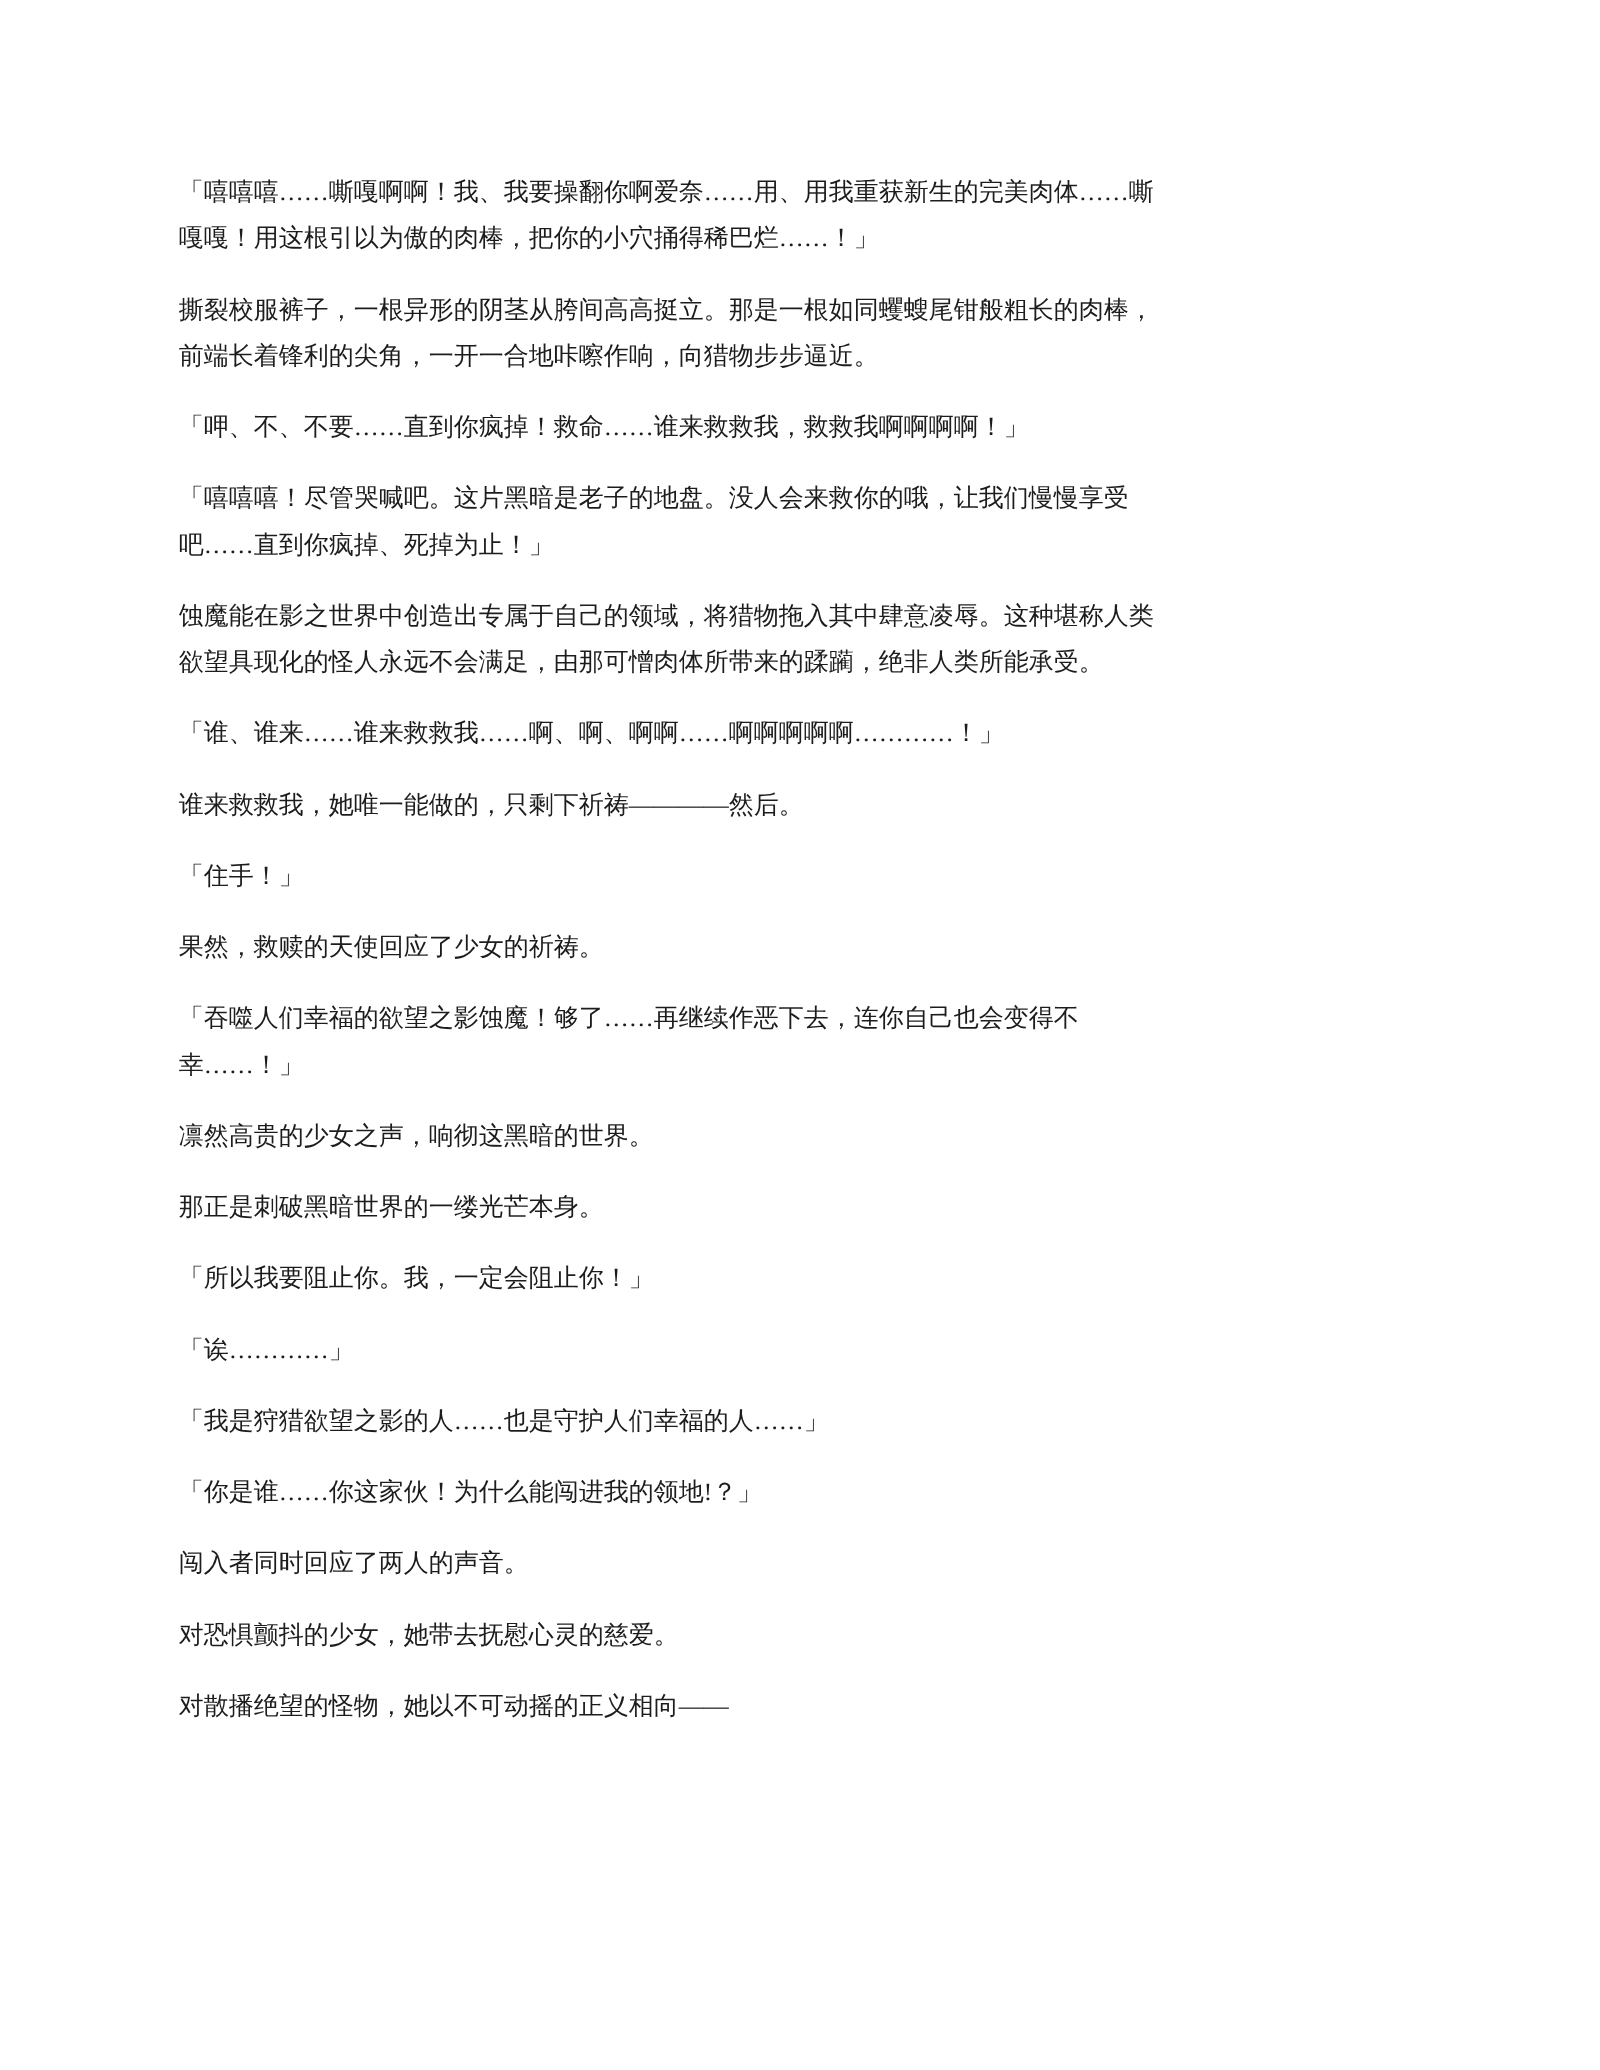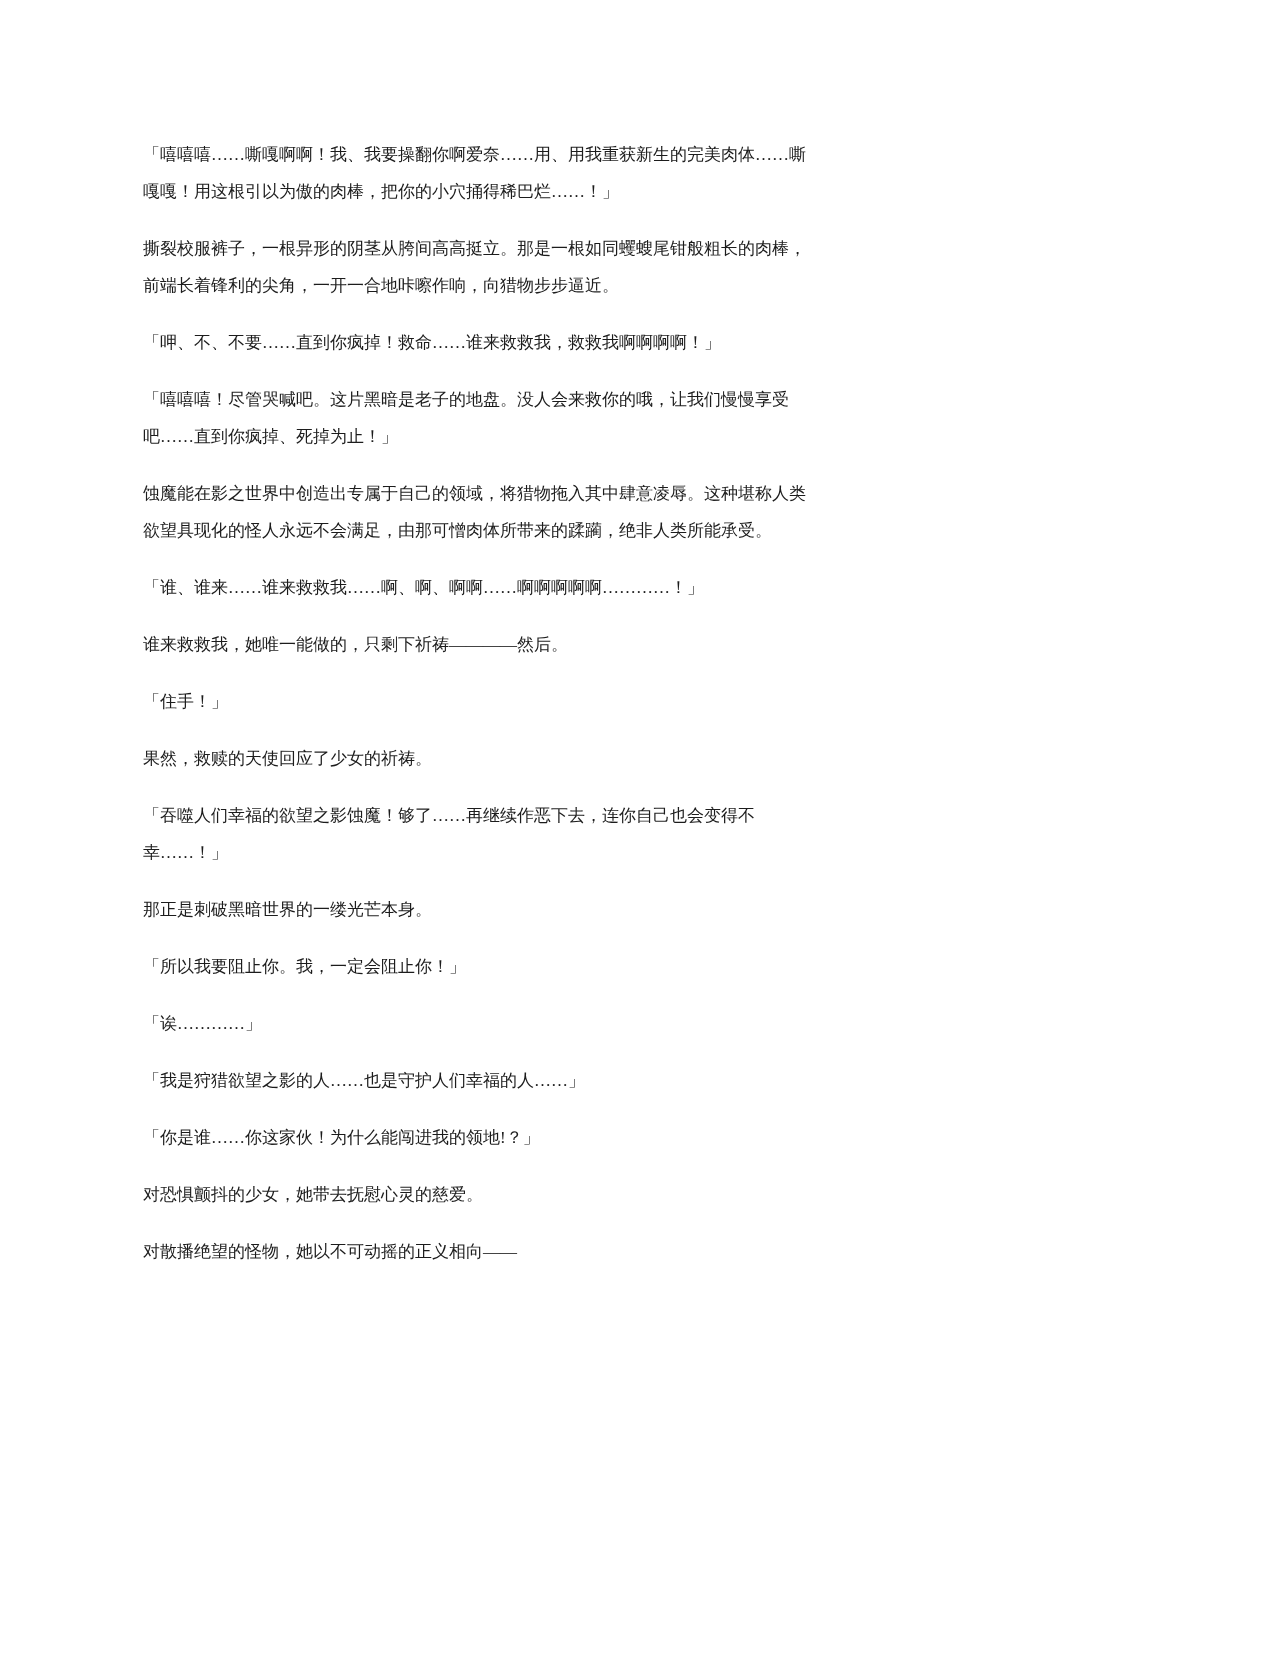--- a/index.html
+++ b/index.html
@@ -14,21 +14,21 @@
     font-family: "Liberation Serif", serif;
   }
   .page {
     position: absolute;
     left: 143px;
     top: 136px;
     width: 940px;
   }
   .page p {
     margin: 0 0 20px 0;
-    font-size: 17px;
+    font-size: 20px;
     line-height: 37px;
     color: #1c1c1c;
     white-space: pre-line;
     text-align: left;
     word-break: break-all;
   }
 </style>
 </head>
 <body>
 
@@ -41,20 +41,22 @@
   <p>「嘻嘻嘻！尽管哭喊吧。这片黑暗是老子的地盘。没人会来救你的哦，让我们慢慢享受
 吧……直到你疯掉、死掉为止！」</p>
   <p>蚀魔能在影之世界中创造出专属于自己的领域，将猎物拖入其中肆意凌辱。这种堪称人类
 欲望具现化的怪人永远不会满足，由那可憎肉体所带来的蹂躏，绝非人类所能承受。</p>
   <p>「谁、谁来……谁来救救我……啊、啊、啊啊……啊啊啊啊啊…………！」</p>
   <p>谁来救救我，她唯一能做的，只剩下祈祷————然后。</p>
   <p>「住手！」</p>
   <p>果然，救赎的天使回应了少女的祈祷。</p>
   <p>「吞噬人们幸福的欲望之影蚀魔！够了……再继续作恶下去，连你自己也会变得不
 幸……！」</p>
+  <p>凛然高贵的少女之声，响彻这黑暗的世界。</p>
   <p>那正是刺破黑暗世界的一缕光芒本身。</p>
   <p>「所以我要阻止你。我，一定会阻止你！」</p>
   <p>「诶…………」</p>
   <p>「我是狩猎欲望之影的人……也是守护人们幸福的人……」</p>
   <p>「你是谁……你这家伙！为什么能闯进我的领地!？」</p>
+  <p>闯入者同时回应了两人的声音。</p>
   <p>对恐惧颤抖的少女，她带去抚慰心灵的慈爱。</p>
   <p>对散播绝望的怪物，她以不可动摇的正义相向——</p>
 </div>
 
 </body></html>

